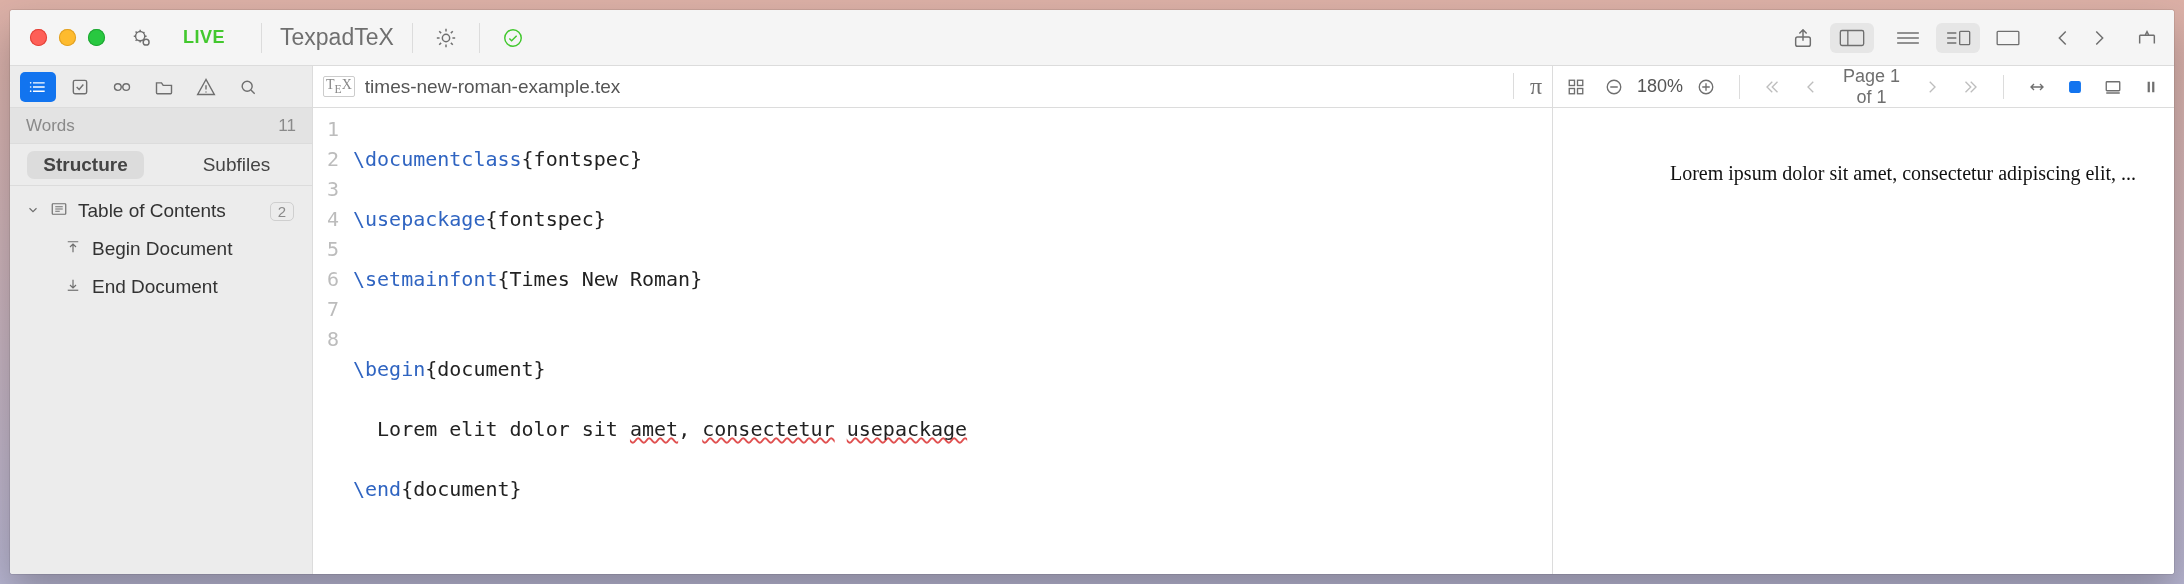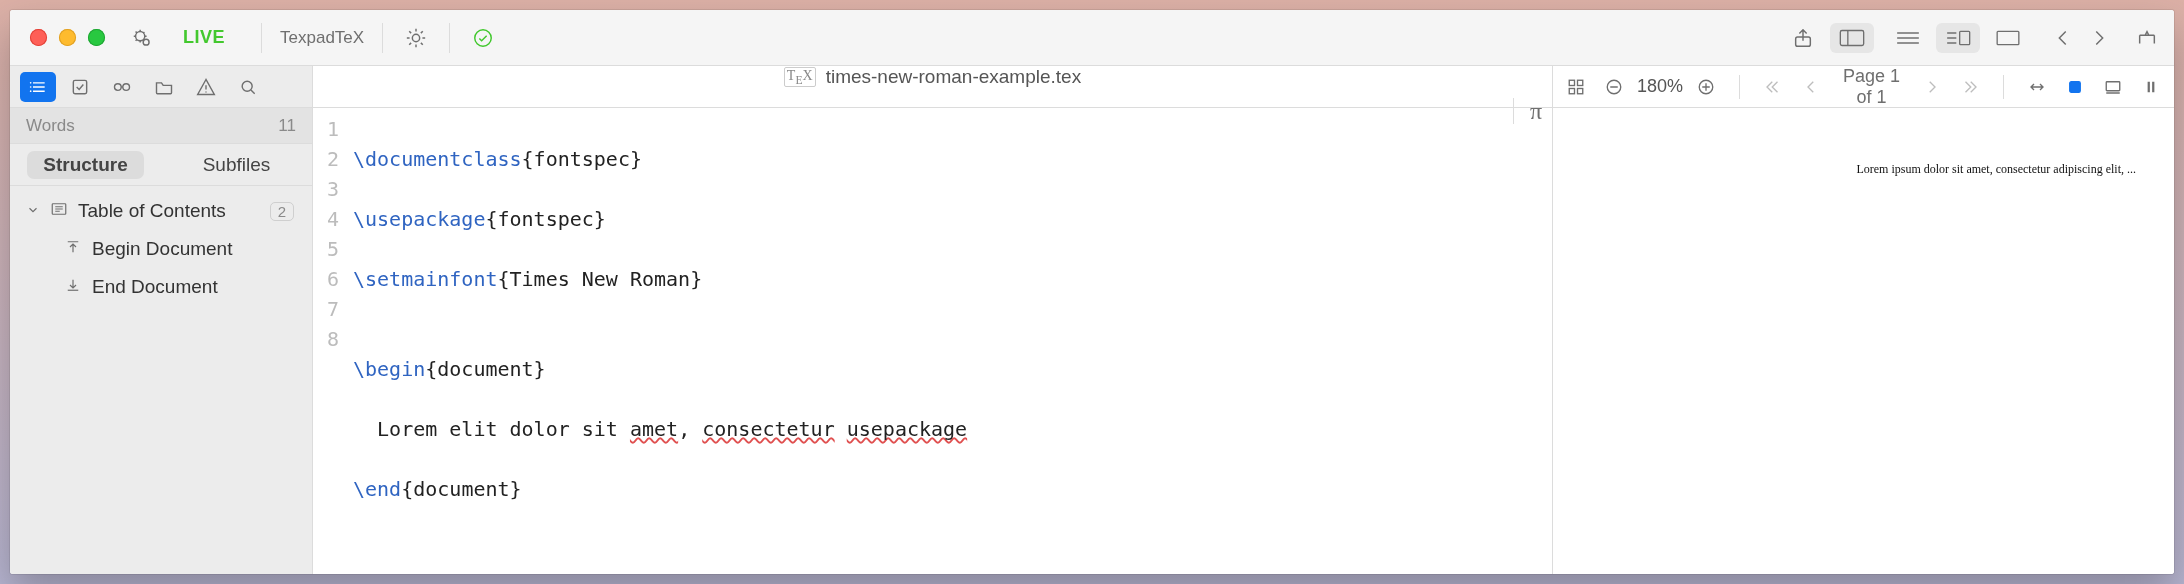--- a/index.html
+++ b/index.html
@@ -48,21 +48,21 @@
   .dot.red{background:#fe5f57;box-shadow:inset 0 0 0 1px #e24238;}
   .dot.yellow{background:#febb2e;box-shadow:inset 0 0 0 1px #e0a024;}
   .dot.green{background:#28c840;box-shadow:inset 0 0 0 1px #1fa533;}
 
   .live{color:var(--live);font-weight:600;letter-spacing:.5px;font-size:18px;margin:0 18px;}
   .sep{width:1px;height:30px;background:var(--border);margin:0 10px;}
 
   .tb-btn{display:inline-flex;align-items:center;justify-content:center;min-width:30px;height:30px;
     color:var(--icon-gray);border-radius:5px;}
   .tb-btn svg{width:22px;height:22px;stroke:currentColor;fill:none;stroke-width:1.6;}
-  .tb-txt{color:var(--icon-gray);font-size:17px;}
+  .tb-txt{color:var(--icon-gray);font-size:23px;}
   .spacer{flex:1;}
 
   
   .seggroup{display:flex;gap:6px;align-items:center;margin-left:4px;}
   .segbtn{display:inline-flex;align-items:center;justify-content:center;width:44px;height:30px;border:0;color:var(--icon-gray);}
   .segbtn.active{background:#e6e6e6;border-radius:6px;}
 
   
   .body{flex:1;display:flex;min-height:0;}
   .sidebar{width:303px;background:var(--sidebar);border-right:1px solid var(--border);display:flex;flex-direction:column;}
@@ -82,39 +82,39 @@
 
   .tree{padding:6px 12px 0 10px;font-size:19px;color:#333;}
   .tree-row{display:flex;align-items:center;gap:10px;height:38px;border-radius:6px;padding:0 6px;}
   .tree-row .badge{margin-left:auto;font-size:15px;color:var(--muted);border:1px solid #cfcfcf;border-radius:5px;padding:0 7px;}
   .tree-child{padding-left:44px;}
   .tree-icon svg{width:18px;height:18px;stroke:var(--icon-gray);fill:none;stroke-width:1.6;}
   .chev svg{width:14px;height:14px;stroke:var(--icon-gray);stroke-width:2;fill:none;}
 
   
   .editor{flex:1;min-width:0;display:flex;flex-direction:column;border-right:1px solid var(--border);}
-  .editor-head{height:42px;border-bottom:1px solid var(--border);display:flex;align-items:center;padding:0 10px;gap:10px;flex-direction:column;}
+  .editor-head{height:42px;border-bottom:1px solid var(--border);display:flex;align-items:center;padding:0 10px;gap:10px;}
   .filetab{display:flex;align-items:center;gap:10px;color:#555;font-size:19px;}
   .editor-head .right{margin-left:auto;}
   .pi{font-family:"Times New Roman",serif;font-size:24px;color:var(--icon-gray);}
 
   .code{flex:1;display:flex;overflow:hidden;font-family:ui-monospace,Menlo,Consolas,monospace;font-size:20px;line-height:30px;}
   .gutter{width:34px;text-align:right;padding:6px 8px 0 0;color:#bcbcbc;user-select:none;}
   .lines{flex:1;padding:6px 12px 0 6px;white-space:pre;color:#222;}
   .cmd{color:var(--cmd);}
   .wrap-indent{padding-left:60px;display:block;}
   .spellerr{text-decoration:underline wavy #e05050;text-decoration-skip-ink:none;}
 
   
   .preview{width:621px;display:flex;flex-direction:column;align-items:flex-end;}
   .preview-head{height:42px;border-bottom:1px solid var(--border);display:flex;align-items:center;padding:0 8px;gap:8px;color:var(--icon-gray);font-size:18px;}
   .preview-head .center{flex:1;text-align:center;}
   .zoomtxt{color:#555;}
   .preview-body{flex:1;overflow:auto;background:#fff;}
-  .rendered{padding:54px 38px 0 40px;font-family:"Times New Roman",Times,serif;font-size:12px;color:#111;}
+  .rendered{padding:54px 38px 0 40px;font-family:"Times New Roman",Times,serif;font-size:20px;color:#111;}
 
   .ibtn{display:inline-flex;align-items:center;justify-content:center;width:30px;height:30px;color:var(--icon-gray);}
   .ibtn svg{width:18px;height:18px;stroke:currentColor;fill:none;stroke-width:1.8;}
   .ibtn.filled svg{fill:var(--accent-blue);stroke:var(--accent-blue);}
 </style>
 </head>
 <body>
 
 <div class="window">
 

